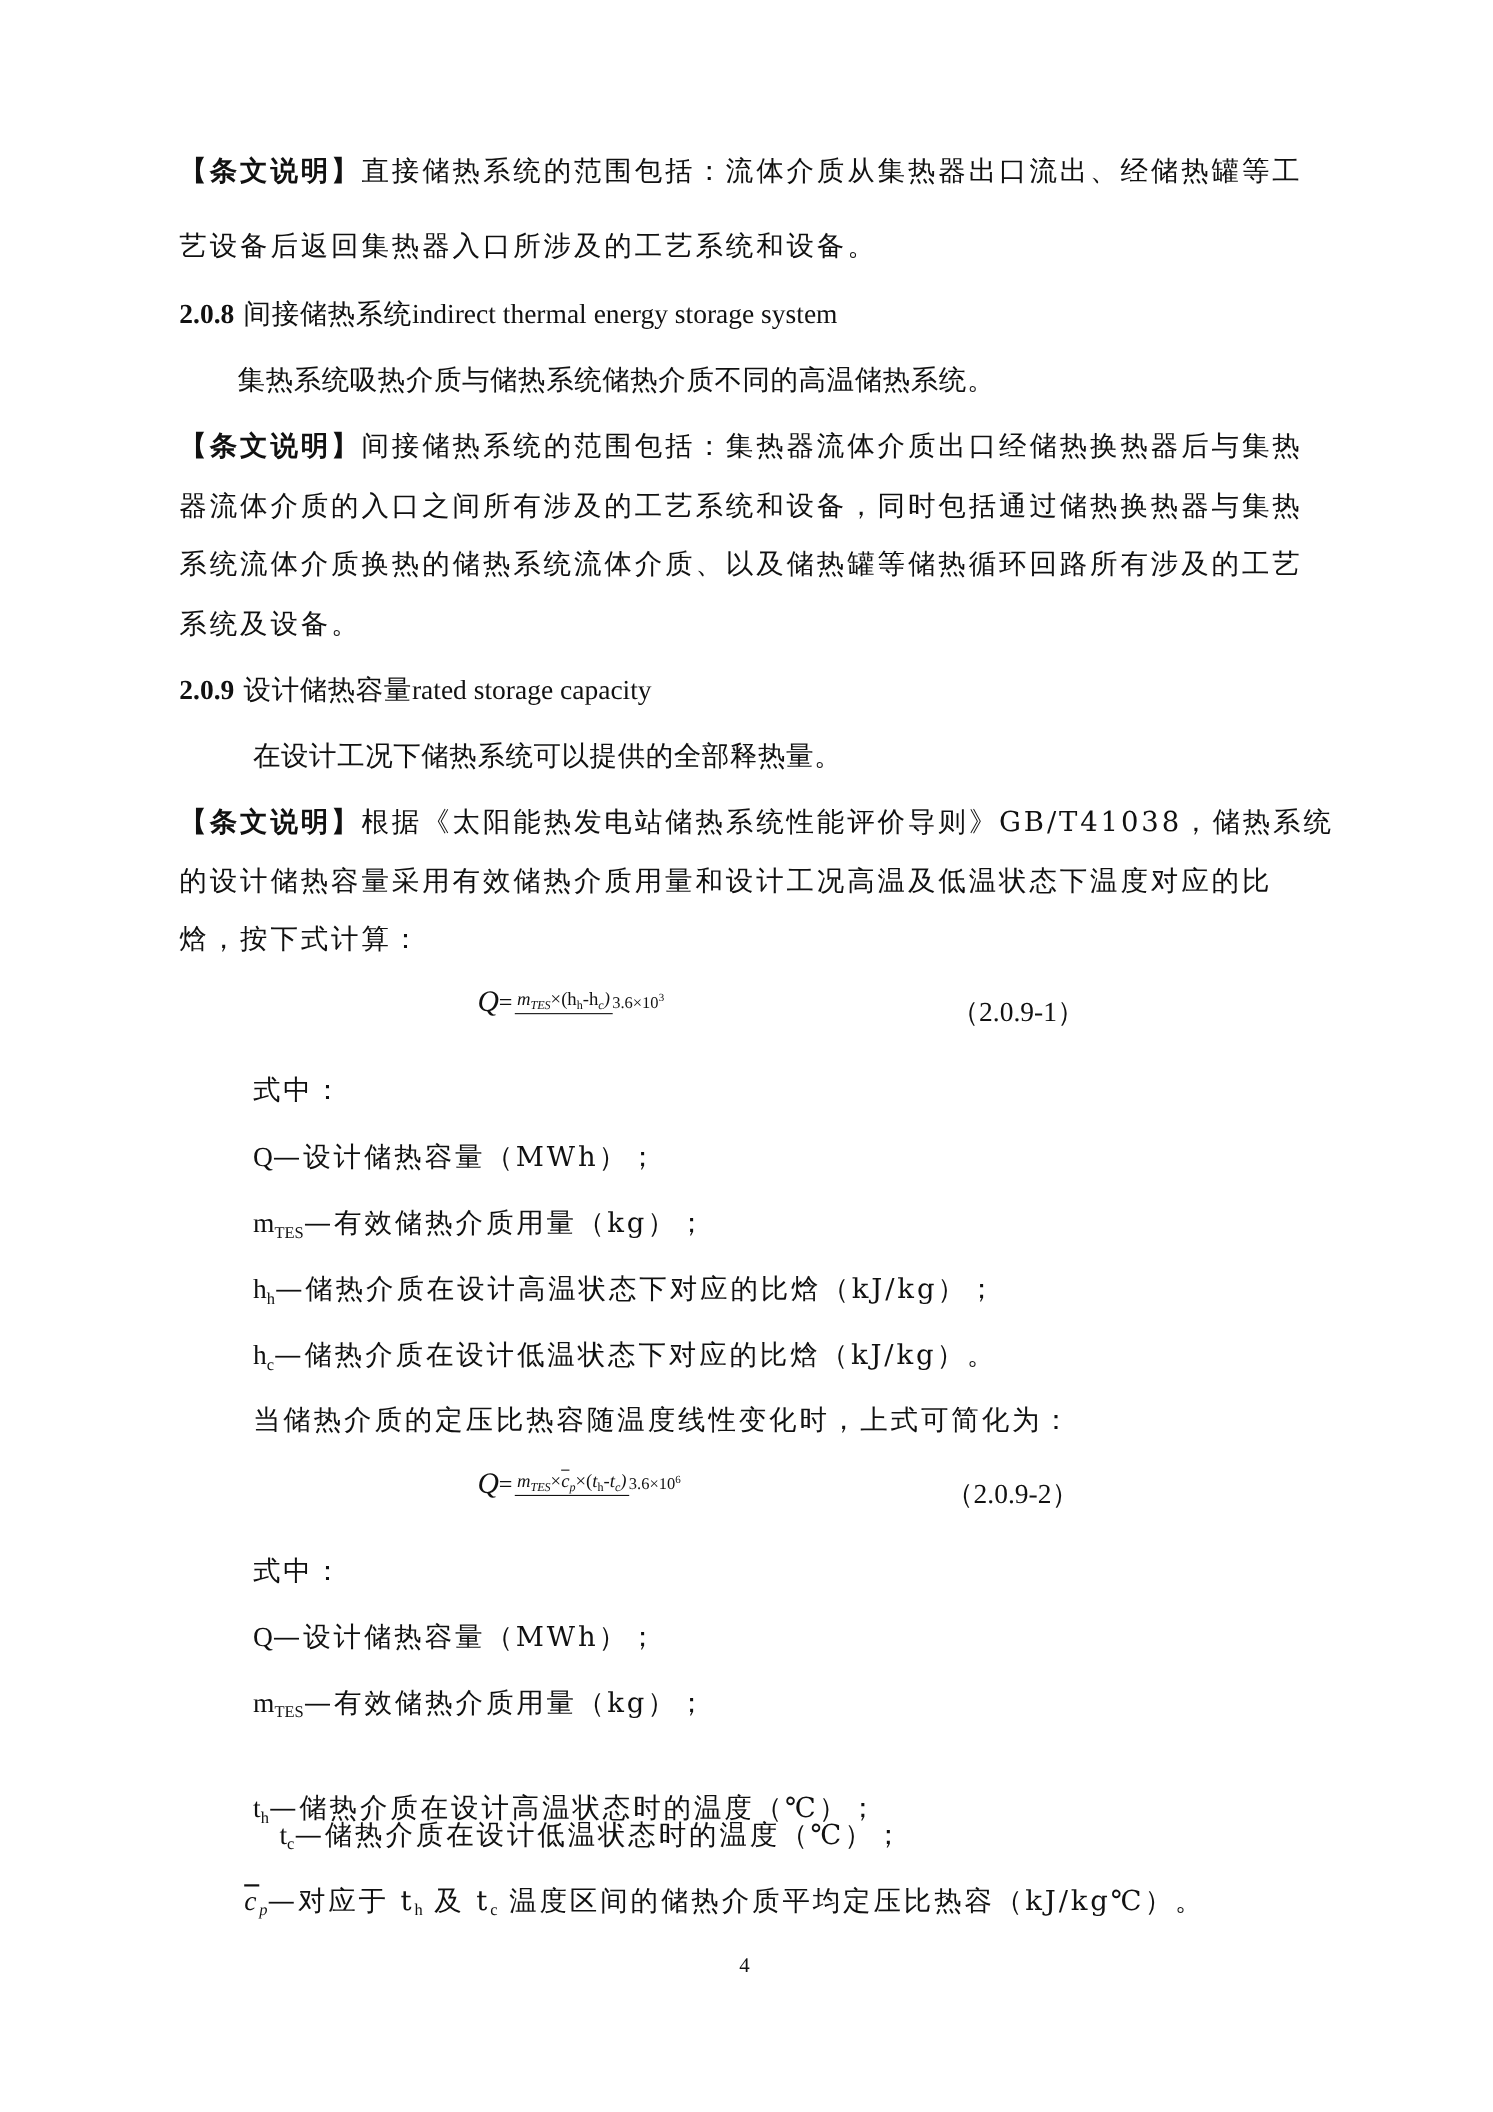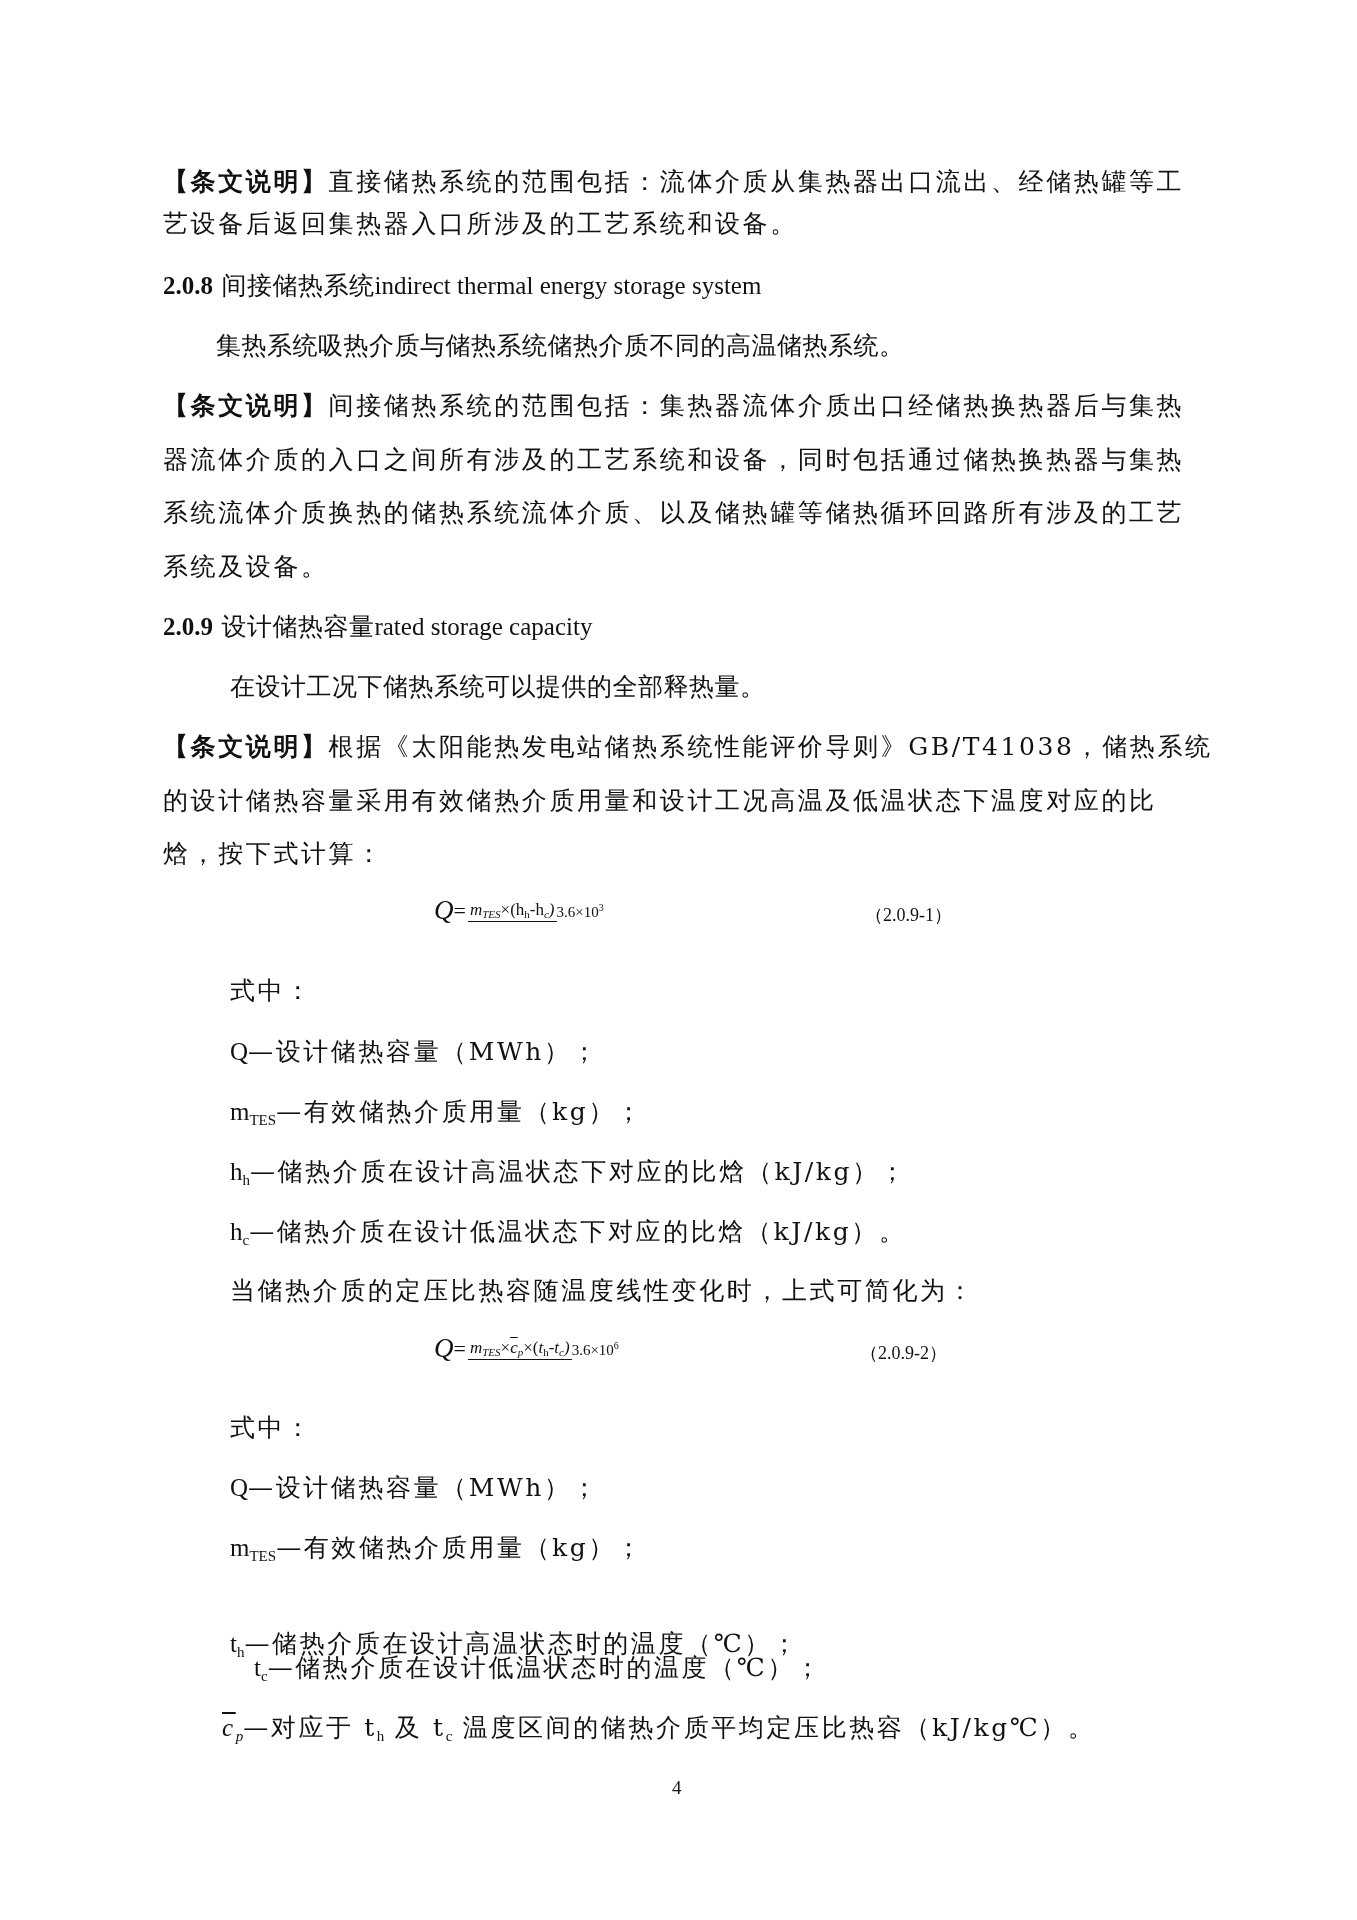--- a/index.html
+++ b/index.html
@@ -23,28 +23,28 @@
       font-family: "Liberation Serif", serif; color: #111;
     }
     .formula .q { font-style: italic; font-size: 27px; }
     .formula .eq { font-size: 22px; margin-right: 2px; }
     .frac { display: inline-flex; align-items: center; }
     .frac .num { font-size: 17px; padding: 0 2px 1px; border-bottom: 1.5px solid #111; white-space: nowrap; }
     .frac .den { font-size: 15px; padding-top: 1px; white-space: nowrap; }
     .frac i { font-style: italic; }
     .frac .s { font-size: 11px; vertical-align: -3px; }
     .frac sup { font-size: 10px; }
-    .eqno { position: absolute; font-family: "Liberation Serif", serif; font-size: 18px; }
+    .eqno { position: absolute; font-family: "Liberation Serif", serif; font-size: 25px; }
     .cbar { text-decoration: overline; font-style: italic; font-family: "Liberation Serif", serif; }
     .pageno { position: absolute; left: 672px; top: 1777px; font-size: 19px; font-family: "Liberation Serif", serif; }
   </style>
 </head>
 <body>
 
-<div class="line" style="top:166px;"><span class="bold">【条文说明】</span><span>直接储热系统的范围包括：流体介质从集热器出口流出、经储热罐等工</span></div>
+<div class="line" style="top:140px;"><span class="bold">【条文说明】</span><span>直接储热系统的范围包括：流体介质从集热器出口流出、经储热罐等工</span></div>
 <div class="line" style="top:208px;">艺设备后返回集热器入口所涉及的工艺系统和设备。</div>
 
 <div class="line tight" style="top:270px;"><span class="term-num">2.0.8</span> <span>间接储热系统</span><span class="term-en">indirect thermal energy storage system</span></div>
 <div class="line tight" style="top:330px; left:216px;">集热系统吸热介质与储热系统储热介质不同的高温储热系统。</div>
 <div class="line" style="top:390px;"><span class="bold">【条文说明】</span><span>间接储热系统的范围包括：集热器流体介质出口经储热换热器后与集热</span></div>
 <div class="line" style="top:444px;">器流体介质的入口之间所有涉及的工艺系统和设备，同时包括通过储热换热器与集热</div>
 <div class="line" style="top:497px;">系统流体介质换热的储热系统流体介质、以及储热罐等储热循环回路所有涉及的工艺</div>
 <div class="line" style="top:551px;">系统及设备。</div>
 
 <div class="line tight" style="top:611px;"><span class="term-num">2.0.9</span> <span>设计储热容量</span><span class="term-en">rated storage capacity</span></div>

